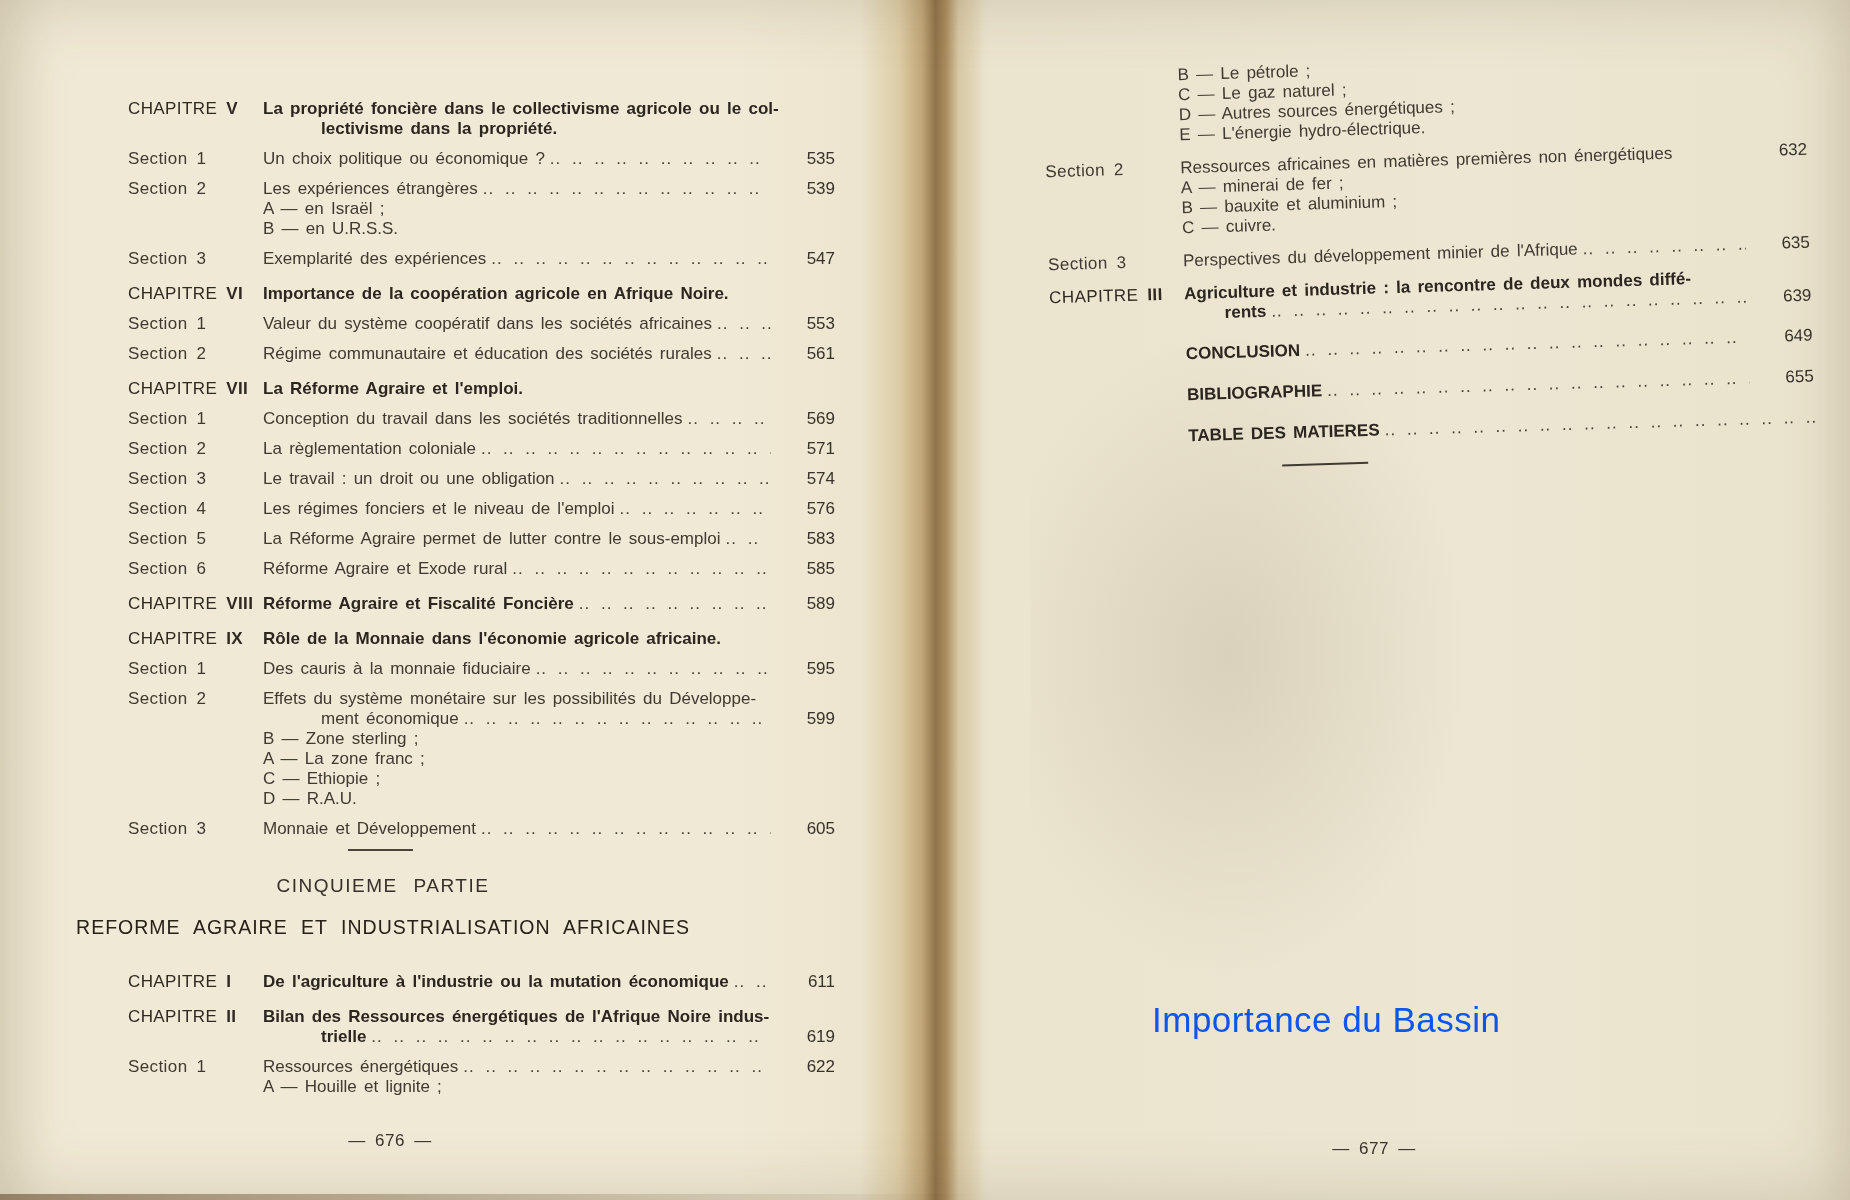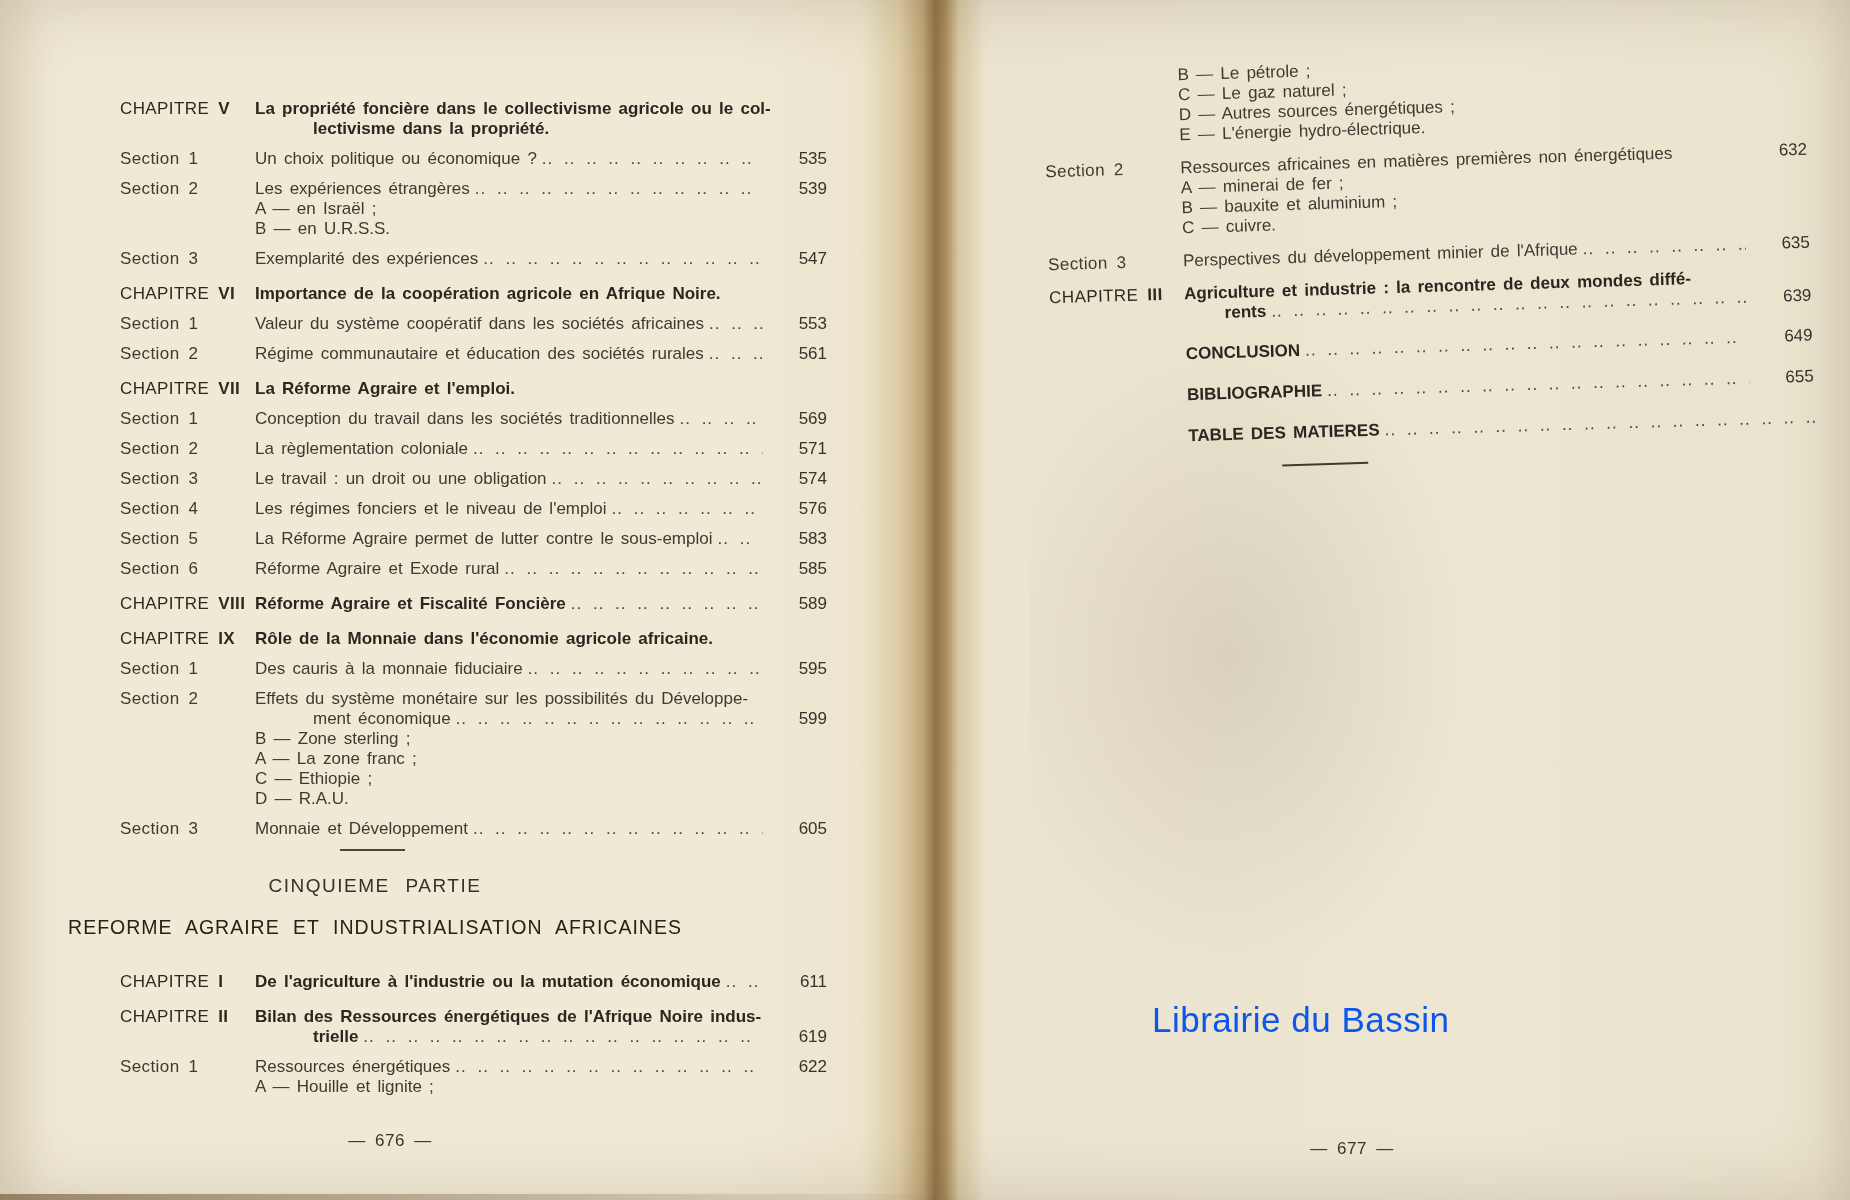--- a/index.html
+++ b/index.html
@@ -2,21 +2,21 @@
 <html><head>
 <meta charset="utf-8">
 <style>
   html,body{margin:0;padding:0;background:#2a241c;}
   #stage{position:relative;width:1850px;height:1200px;overflow:hidden;
          background:#ece5d0;font-family:"Liberation Sans","DejaVu Sans",sans-serif;}
   #stage::after{content:"";position:absolute;inset:0;pointer-events:none;
          box-shadow:inset 0 0 70px rgba(90,70,40,.20);}
   
   .page-left{position:absolute;left:0;top:0;width:935px;height:1200px;
-         background:linear-gradient(90deg,#e7dfc8 0%,#f0e9d5 6%,#f0e9d5 78%,#ece4cd 94%,#e0d5b6 100%);}
+         background:linear-gradient(90deg,#e7dfc8 0%,#f0e9d5 6%,#f0e9d5 78%,#ece4cd 94%,#e0d5b6 100%);padding-left:8px;}
   .page-right{position:absolute;left:935px;top:0;width:915px;height:1200px;
          background:linear-gradient(90deg,#ddd2b2 0%,#ebe4cf 6%,#ece6d2 60%,#eae3cd 96%,#e4dcc4 100%);}
   .gutter{position:absolute;left:860px;top:0;width:130px;height:1200px;
          background:linear-gradient(90deg,rgba(201,178,133,0) 0%,#ddcda6 30%,#c0a578 48%,#8f7349 58%,#a98c5e 66%,#d8c9a5 76%,rgba(236,229,208,0) 95%);}
   .smudge{position:absolute;left:1030px;top:330px;width:440px;height:650px;pointer-events:none;
          background:radial-gradient(ellipse at 45% 50%,rgba(95,75,45,.13),rgba(95,75,45,0) 70%);}
   .bstrip{position:absolute;left:0;bottom:0;width:980px;height:6px;
          background:linear-gradient(90deg,rgba(94,66,34,.55),rgba(94,66,34,.18) 65%,rgba(94,66,34,0));}
   
   .rows{position:relative;}
@@ -44,21 +44,21 @@
   .pg{flex:none;width:64px;text-align:right;font-size:17px;color:#37322a;}
   
   .rule-left{width:65px;height:2px;background:#4a443a;margin:10px 0 0 340px;}
   .rule-right{width:86px;height:2px;background:#3f3a31;margin:16px 0 0 318px;}
   .part-heading{width:750px;text-align:center;margin-top:24px;font-size:19px;
         letter-spacing:1.5px;word-spacing:9px;color:#35302a;}
   .part-title{width:750px;text-align:center;margin-top:19px;font-size:19.5px;font-weight:400;
         letter-spacing:1px;word-spacing:7px;color:#262219;}
   .footer{position:absolute;font-size:17px;color:#3a342c;letter-spacing:.5px;word-spacing:4px;}
   .footer-left{left:0;top:1131px;width:780px;text-align:center;}
-  .footer-right{left:920px;top:1139px;width:864px;text-align:center;}
+  .footer-right{left:942px;top:1139px;width:864px;text-align:center;}
   .watermark{position:absolute;left:1152px;top:1000px;font-size:35px;letter-spacing:.5px;color:#0d55ec;}
 </style>
 </head>
 <body>
 
 <div id="stage">
 
   <div class="page-left">
     <div class="rows lp-rows" id="left-rows">
         <div class="row chapter">
@@ -406,14 +406,14 @@
             </div>
           </div>
         </div>
       </div>
     <div class="rule-right"></div>
   </div>
 
   <div class="footer footer-left">— 676 —</div>
   <div class="footer footer-right">— 677 —</div>
 
-  <div class="watermark" style="color: rgb(13, 85, 236);">Librairie du Bassin</div>
+  <div class="watermark" style="color: rgb(13, 85, 236);">Importance du Bassin</div>
 </div>
 
 </body></html>

